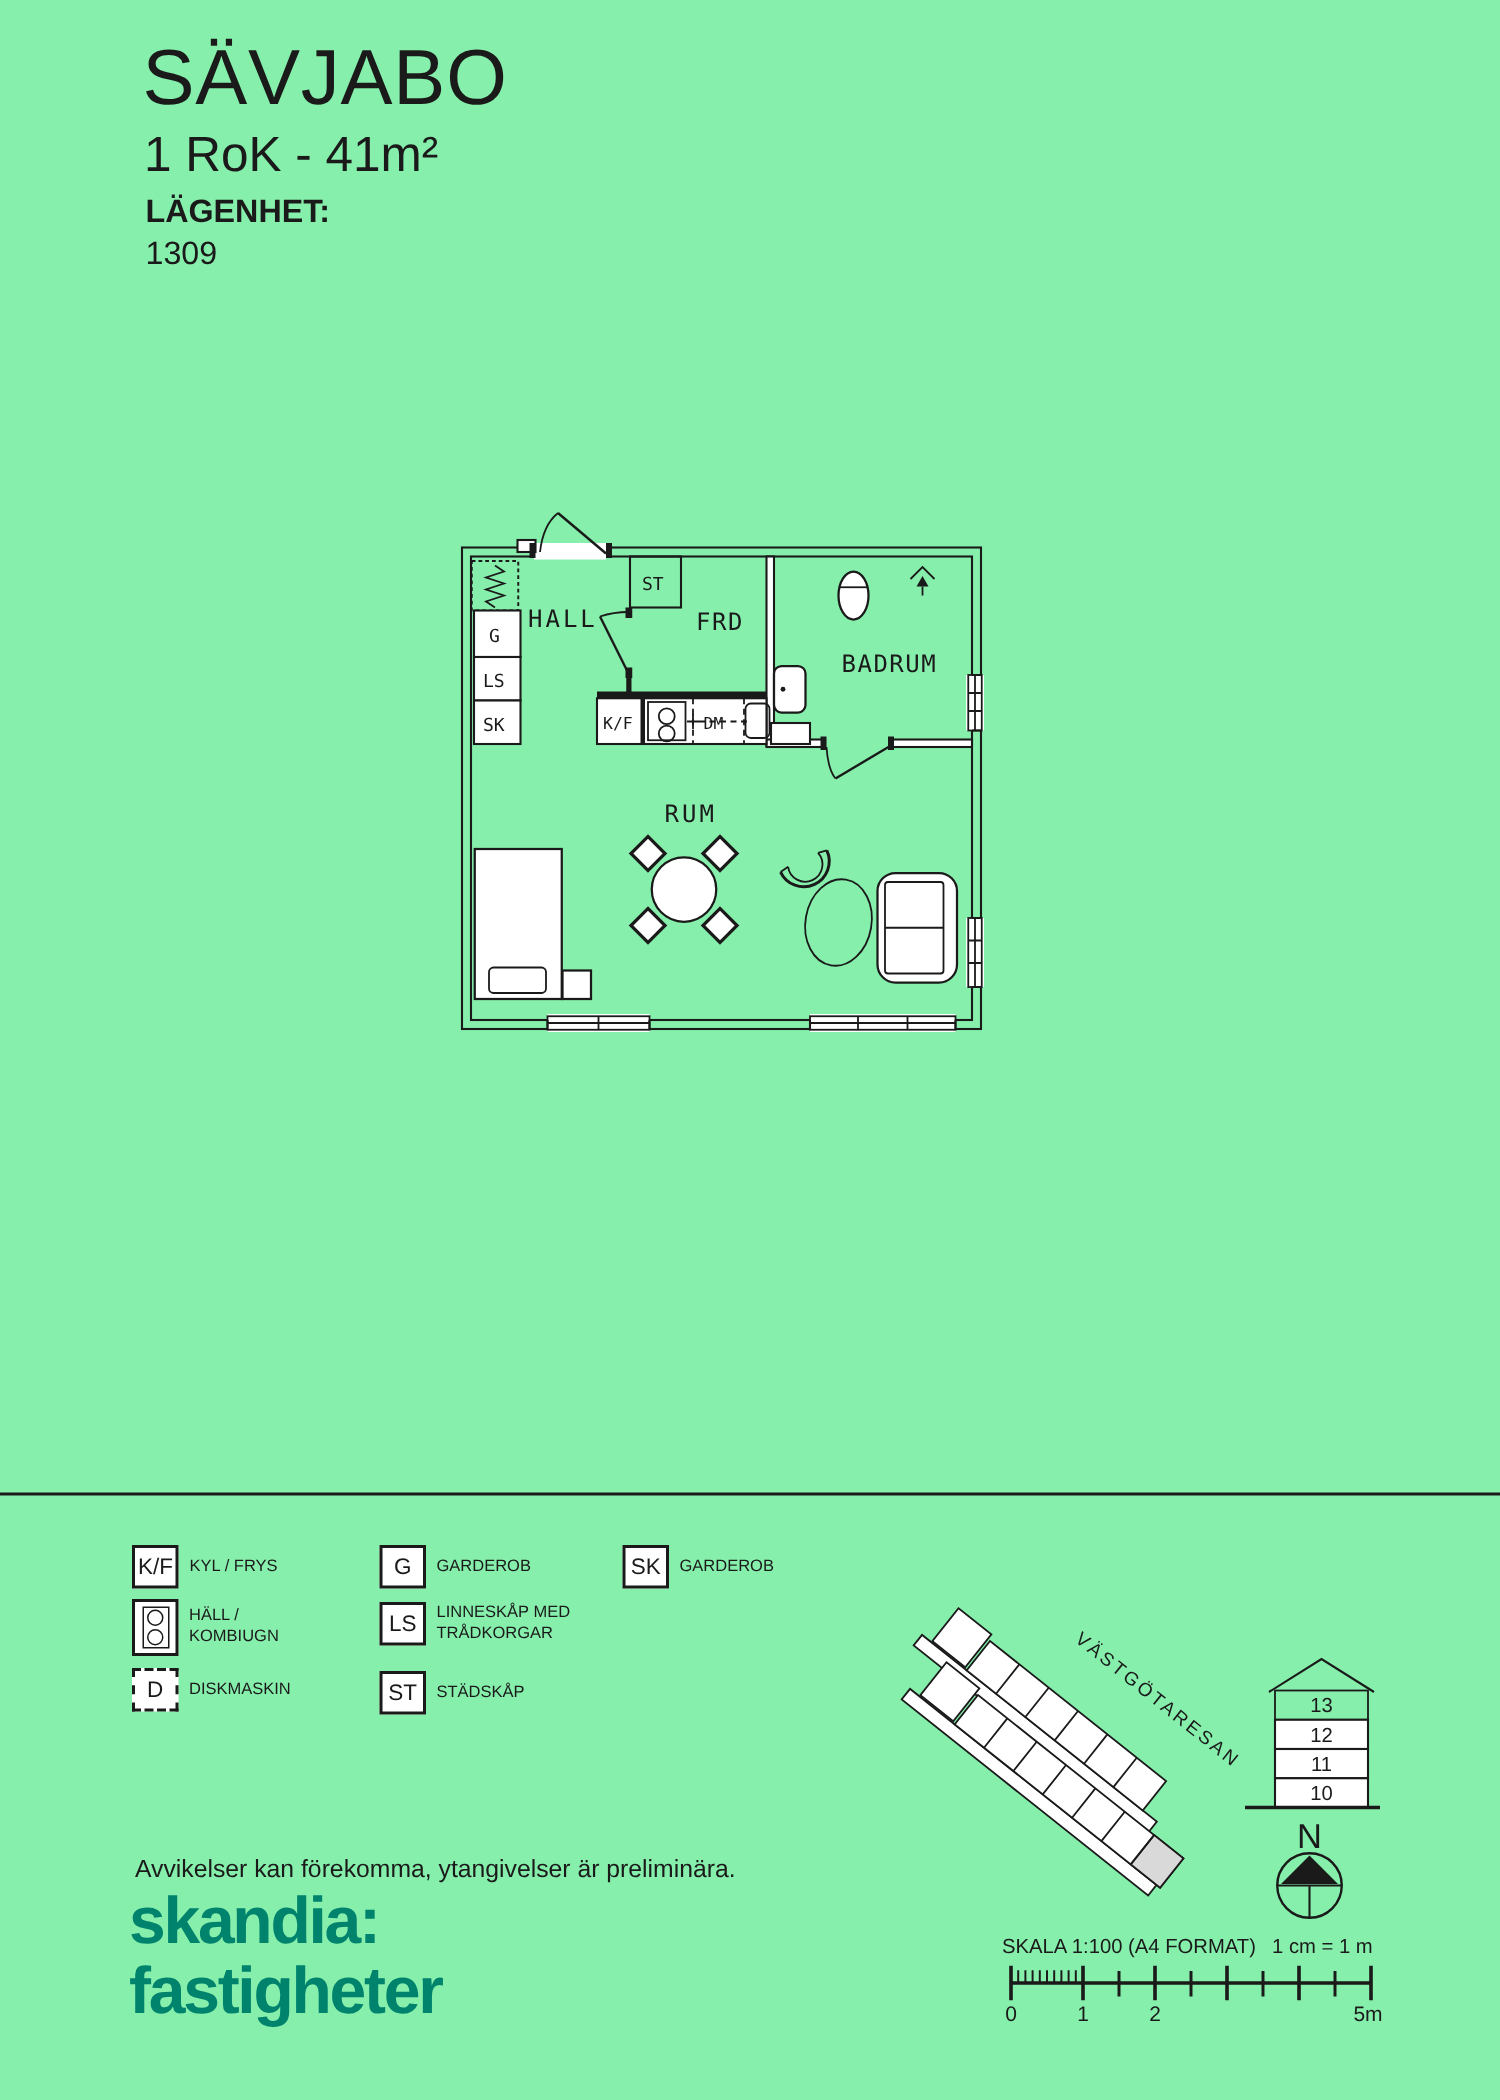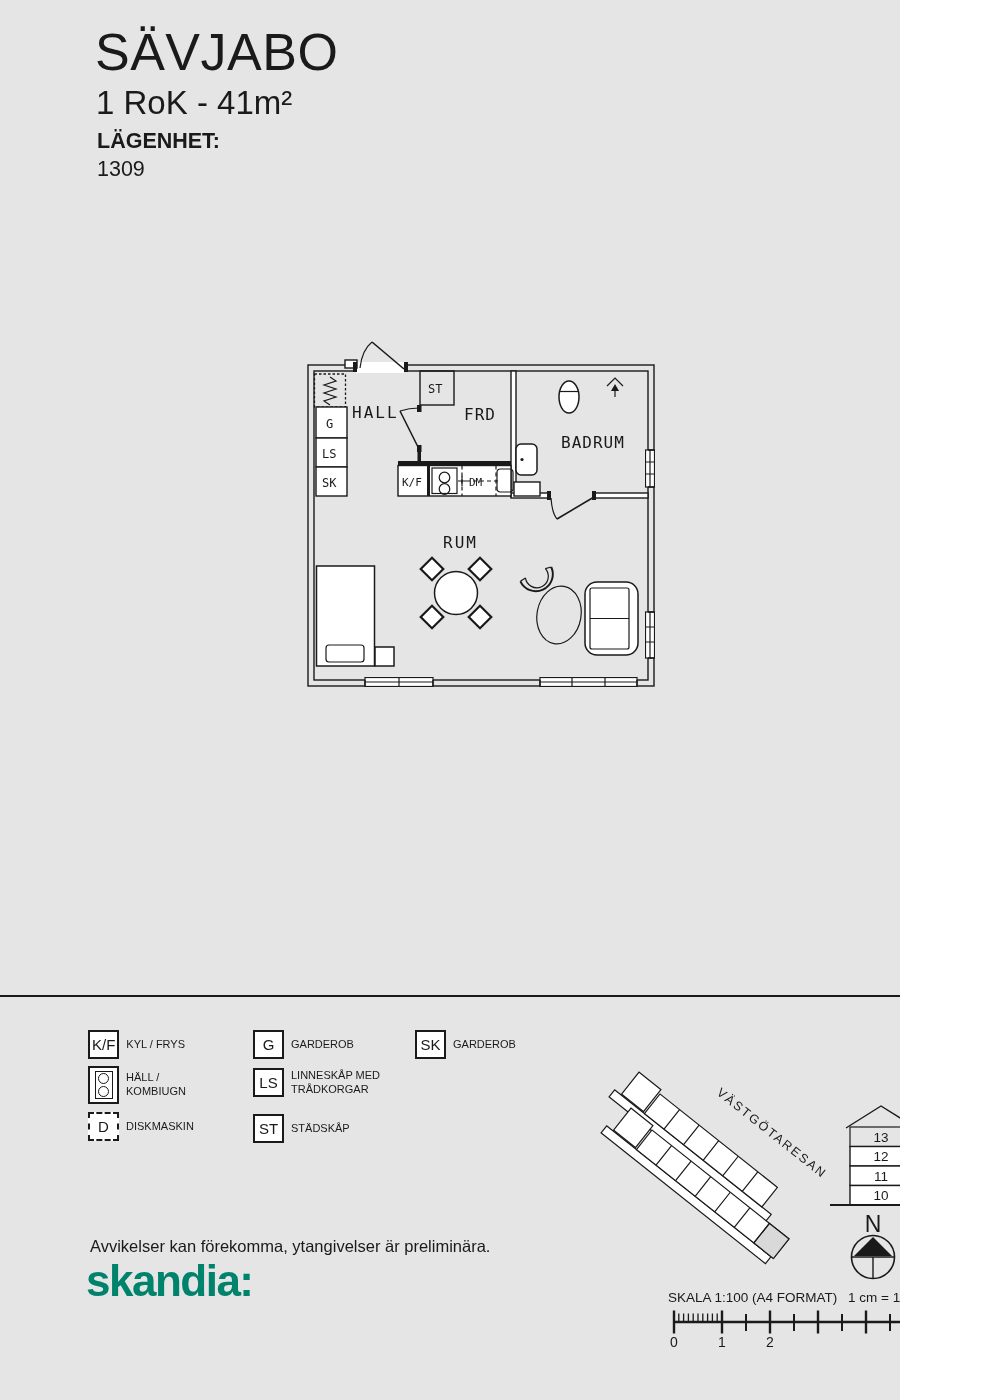--- a/index.html
+++ b/index.html
@@ -1,16 +1,16 @@
 <!DOCTYPE html>
 <html><head>
 <meta charset="utf-8">
 <style>
   html,body{margin:0;padding:0;background:#fff;}
-  .page{position:relative;width:900px;height:1400px;background:#e5e5e5;overflow:hidden;
+  .page{position:relative;width:1000px;height:1400px;background:#86efac;overflow:hidden;
         font-family:"Liberation Sans",sans-serif;color:#1a1a1a;}
   .abs{position:absolute;}
   .t1{left:95px;top:22px;font-size:52px;letter-spacing:.5px;}
   .t2{left:96px;top:84px;font-size:33px;text-align:center;}
   .t3{left:97px;top:129px;font-size:21.5px;font-weight:bold;}
   .t4{left:97px;top:157px;font-size:21.5px;}
   .sep{left:0;top:995px;width:1000px;height:2px;background:#1a1a1a;}
   .disclaimer{left:90px;top:1205px;font-size:16.5px;margin-top:32px;}
   .logo{left:86px;top:1258px;font-weight:bold;font-size:44px;line-height:1.06;
         letter-spacing:-1.5px;color:#00836C;}
@@ -258,15 +258,16 @@
   </div>
   <div class="lg-item" style="left:253px;top:1114px">
     <span class="lg-box">ST</span>
     <span class="lg-label">STÄDSKÅP</span>
   </div>
 
   <div class="abs disclaimer">Avvikelser kan förekomma, ytangivelser är preliminära.</div>
 
   <div class="abs logo" style="color: rgb(0, 131, 108);">
     <div>skandia:</div>
+    <div>fastigheter</div>
   </div>
 
 </div>
 
 </body></html>

